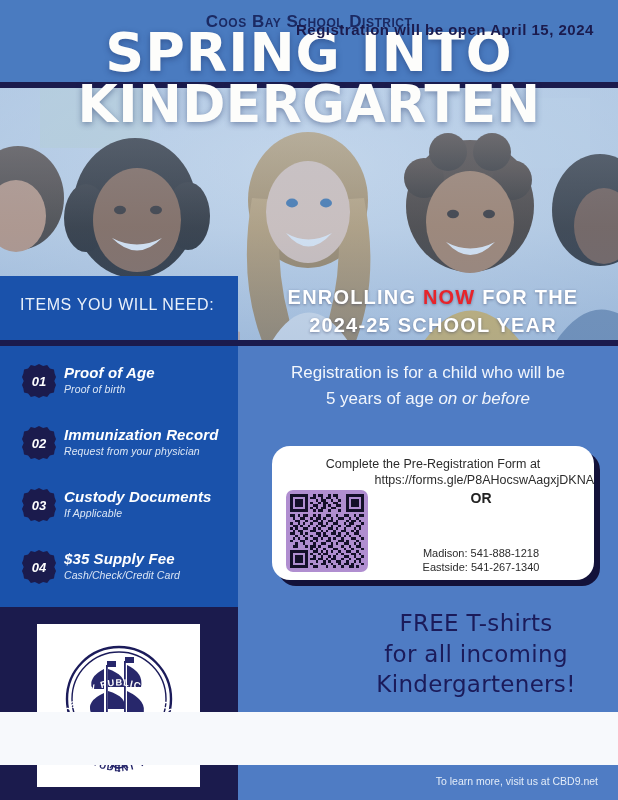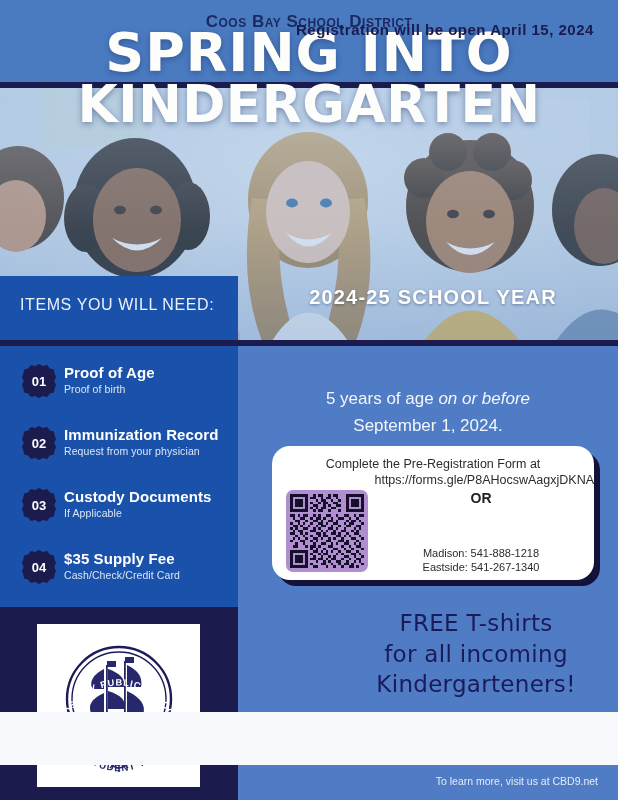--- a/index.html
+++ b/index.html
@@ -146,20 +146,21 @@
   }
   .items-list {
     position: absolute;
     left: 0; top: 10px;
     width: 238px;
   }
   .item-row {
     position: relative;
     height: 62px;
     padding-left: 4px;
+    font-style: italic;
   }
   .badge {
     position: absolute;
     left: 22px; top: 8px;
     width: 34px; height: 34px;
     background: #1b1b4d;
     color: #ffffff;
     font-size: 13px;
     font-weight: bold;
     display: flex;
@@ -428,20 +429,21 @@
       </g>
 
       <path d="M60 238 Q150 214 240 244 L240 253 L60 253 Z" fill="#d9a98e" opacity="0.8"></path>
     </svg>
     <div class="photo-overlay"></div>
   </div>
 
   <div class="title-kinder">KINDERGARTEN</div>
 
   <div class="enroll-wrap">
+    <div class="enroll-line"><span>ENROLLING </span><span class="enroll-now">NOW</span><span> FOR THE</span></div>
     <div class="enroll-line">2024-25 SCHOOL YEAR</div>
   </div>
 
   <div class="items-header-block">
     <div class="items-header-text">ITEMS YOU WILL NEED:</div>
   </div>
 
   <div class="divider-navy-mid"></div>
 
   <div class="left-col">
@@ -464,23 +466,22 @@
       <div class="item-row">
         <div class="badge">04</div>
         <div class="item-title">$35 Supply Fee</div>
         <div class="item-sub">Cash/Check/Credit Card</div>
       </div>
     </div>
   </div>
 
   <div class="right-col">
     <div class="reg-paragraph">
-      <br>
+      <span>Registration is for a child who will be</span><br>
       <span>5 years of age </span><span class="reg-em">on or before</span><br>
-      <span>September 1, 2024.</span>
     </div>
   </div>
 
   <div class="qr-card-shadow"></div>
   <div class="qr-card">
     <div class="qr-head">Complete the Pre-Registration Form at</div>
     <div class="qr-url">https://forms.gle/P8AHocswAagxjDKNA</div>
     <div class="qr-code">
       <svg width="74" height="74" viewBox="0 0 29 29" shape-rendering="crispEdges">
         <rect width="29" height="29" fill="#b08ed0"></rect>

